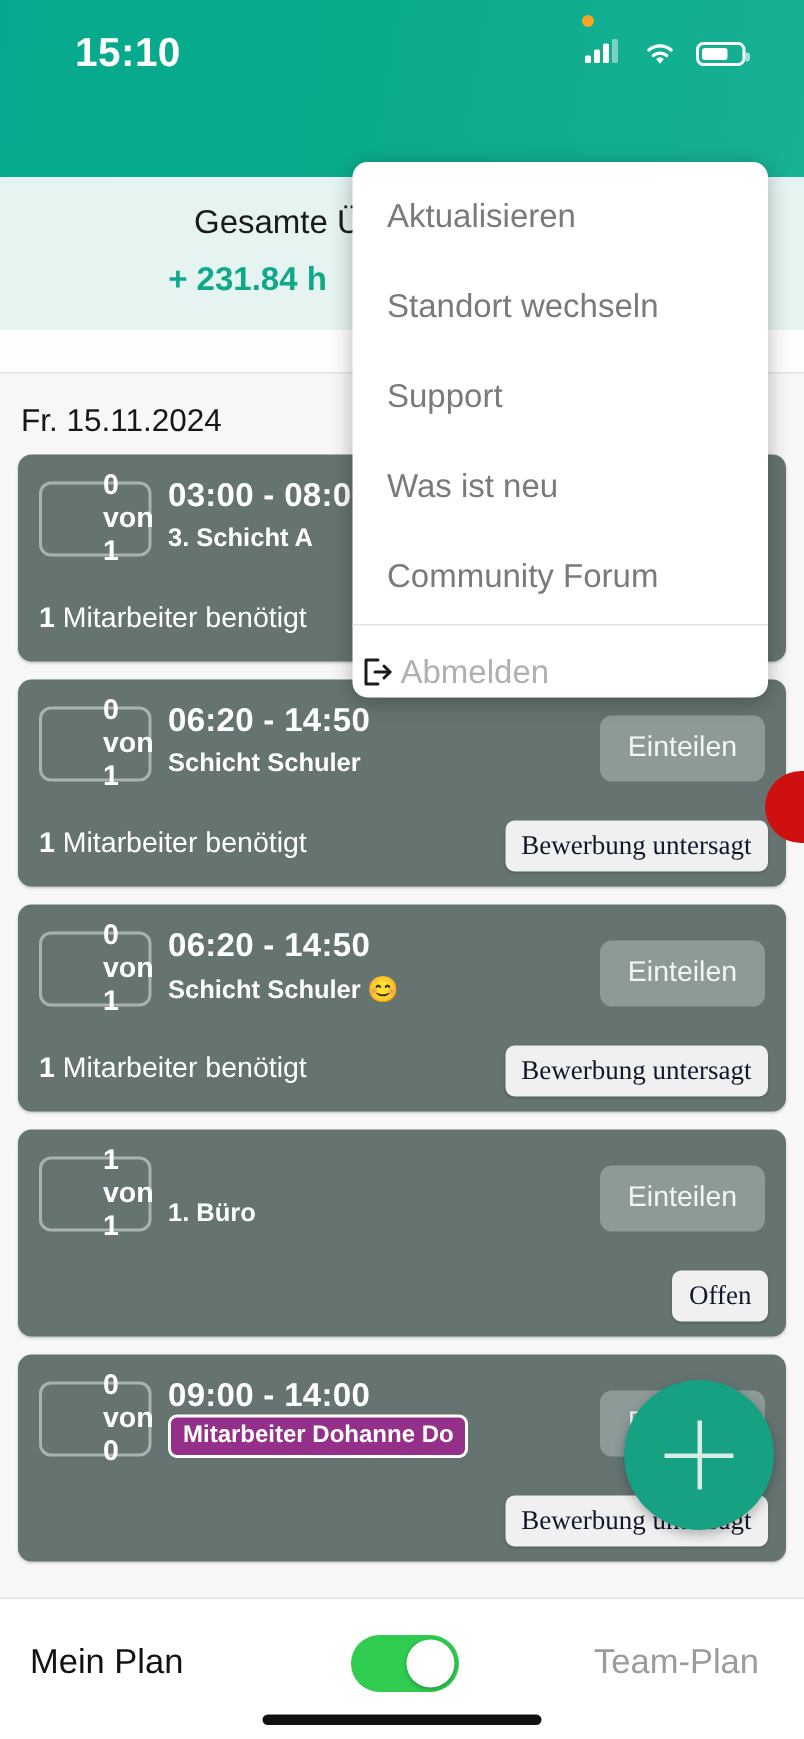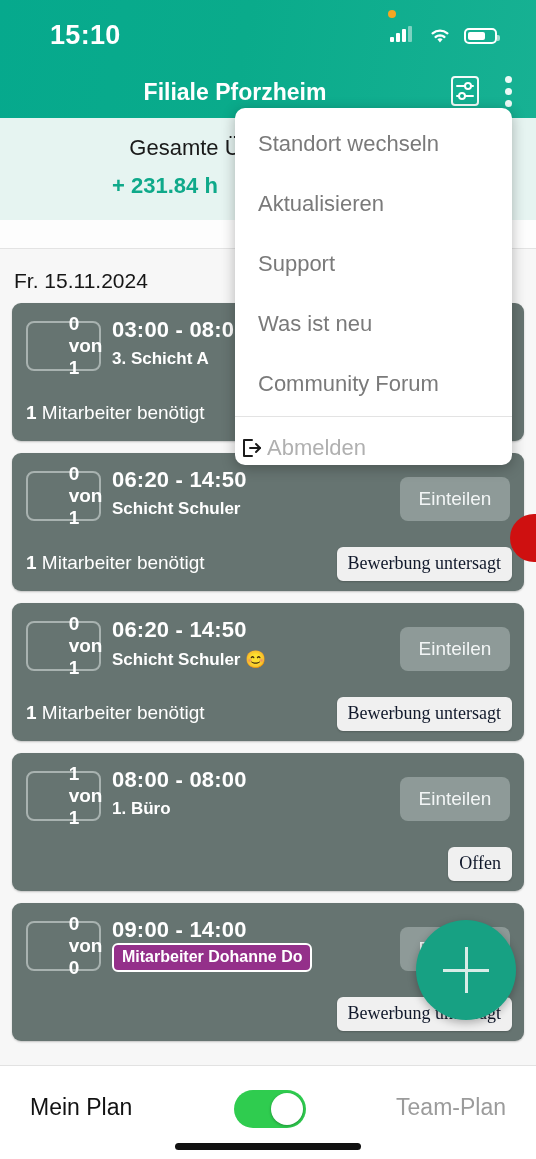--- a/index.html
+++ b/index.html
@@ -188,21 +188,21 @@
 
   
   .bottombar {
     position: absolute; left: 0; bottom: 0;
     width: 536px; height: 94px;
     background: #ffffff;
     border-top: 1px solid #e2e2e2;
     z-index: 7;
   }
   .bb-left {
-    position: absolute; left: 30px; top: 28px;
+    position: absolute; left: 20px; top: 28px;
     font-size: 23px; color: #121212;
   }
   .bb-right {
     position: absolute; right: 30px; top: 28px;
     font-size: 23px; color: #9b9b9b;
   }
   .switch {
     position: absolute; left: 234px; top: 24px;
     width: 72px; height: 38px; border-radius: 19px;
     background: #2fcc4f;
@@ -257,37 +257,20 @@
           <path d="M12 16.5l-2.6-3.2a4.1 4.1 0 015.2 0z" fill="#fff"></path>
           <path d="M4.6 7.3A11.6 11.6 0 0112 4.6a11.6 11.6 0 017.4 2.7" stroke="#fff" stroke-width="2.3" fill="none" stroke-linecap="round"></path>
           <path d="M7.6 11A7.3 7.3 0 0112 9.4a7.3 7.3 0 014.4 1.6" stroke="#fff" stroke-width="2.3" fill="none" stroke-linecap="round"></path>
         </svg>
       </div>
       <div class="batt">
           <span></span>
         </div>
     </div>
 
-    <div class="appbar">
-      <div class="appbar-title">Filiale Pforzheim</div>
-      <div class="filter-btn">
-        <svg width="38" height="38" viewBox="0 0 38 38">
-          <rect x="6" y="5" width="26" height="28" rx="3" stroke="#ffffff" stroke-width="2" fill="none" opacity=".95"></rect>
-          <line x1="11" y1="14" x2="27" y2="14" stroke="#fff" stroke-width="2" stroke-linecap="round"></line>
-          <circle cx="22" cy="14" r="3" fill="#0aab8b" stroke="#fff" stroke-width="2"></circle>
-          <line x1="11" y1="24" x2="27" y2="24" stroke="#fff" stroke-width="2" stroke-linecap="round"></line>
-          <circle cx="16" cy="24" r="3" fill="#0aab8b" stroke="#fff" stroke-width="2"></circle>
-        </svg>
-      </div>
-      <div class="kebab">
-          <b></b>
-          <b></b>
-          <b></b>
-        </div>
-    </div>
   </div>
 
   <div class="overtime">
     <div class="overtime-label">Gesamte Überstunden</div>
     <div class="overtime-value">+ 231.84 h</div>
   </div>
   <div class="white-strip"></div>
 
   <div class="list">
     <div class="date-head">Fr. 15.11.2024</div>
@@ -327,21 +310,20 @@
       </div>
       <div class="card-foot">
         <div class="need"><span class="lbl">1</span><span class="val"> Mitarbeiter benötigt</span></div>
         <div class="pill">Bewerbung untersagt</div>
       </div>
     </div>
 
     <div class="card">
       <div class="card-top">
         <div class="cnt-badge">1 von 1</div>
-        <div class="times">08:00 - 08:00</div>
         <div class="subtitle">1. Büro</div>
         <button class="assign-btn">Einteilen</button>
       </div>
       <div class="card-foot">
         <div class="pill">Offen</div>
       </div>
     </div>
 
     <div class="card">
       <div class="card-top">
@@ -361,22 +343,22 @@
   <div class="bottombar">
     <div class="bb-left">Mein Plan</div>
     <div class="switch">
         <b></b>
       </div>
     <div class="bb-right">Team-Plan</div>
     <div class="home-ind"></div>
   </div>
 
   <div class="menu">
+    <div class="menu-item">Aktualisieren</div>
     <div class="menu-item">Standort wechseln</div>
-    <div class="menu-item">Aktualisieren</div>
     <div class="menu-item">Support</div>
     <div class="menu-item">Was ist neu</div>
     <div class="menu-item">Community Forum</div>
     <div class="menu-sep"></div>
     <div class="menu-item logout">
       <span class="logout-ic">
         <svg width="24" height="24" viewBox="0 0 24 24">
           <path d="M13 4H5v16h8" stroke="#1b1b1b" stroke-width="2" fill="none" stroke-linecap="round" stroke-linejoin="round"></path>
           <line x1="11" y1="12" x2="21" y2="12" stroke="#1b1b1b" stroke-width="2" stroke-linecap="round"></line>
           <polyline points="17,8 21,12 17,16" stroke="#1b1b1b" stroke-width="2" fill="none" stroke-linecap="round" stroke-linejoin="round"></polyline>

